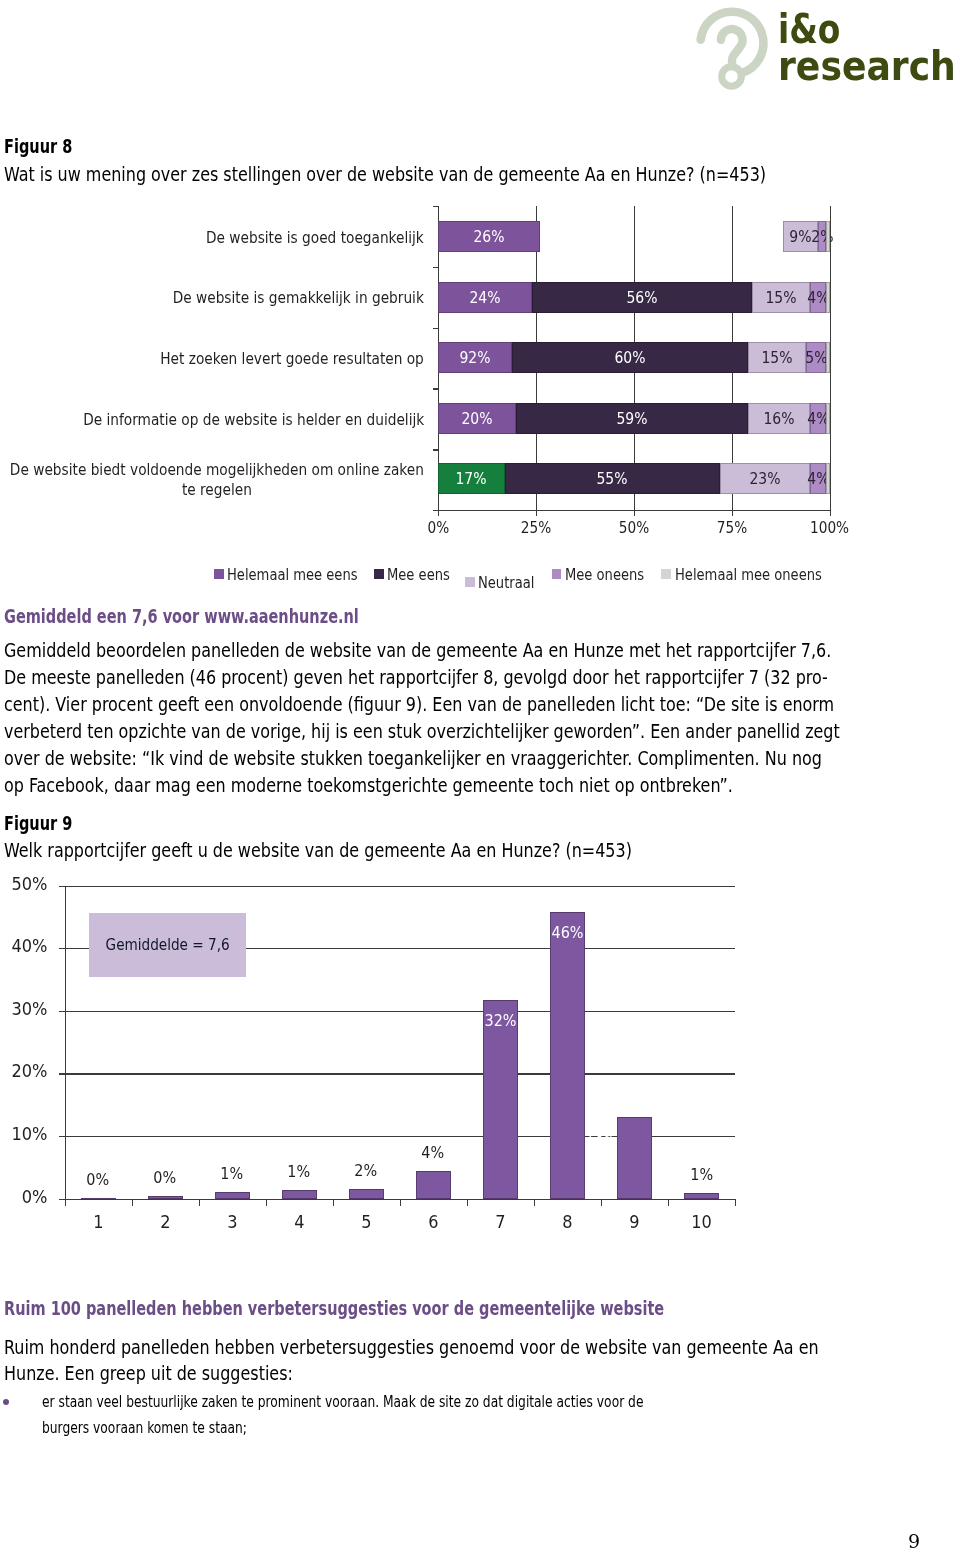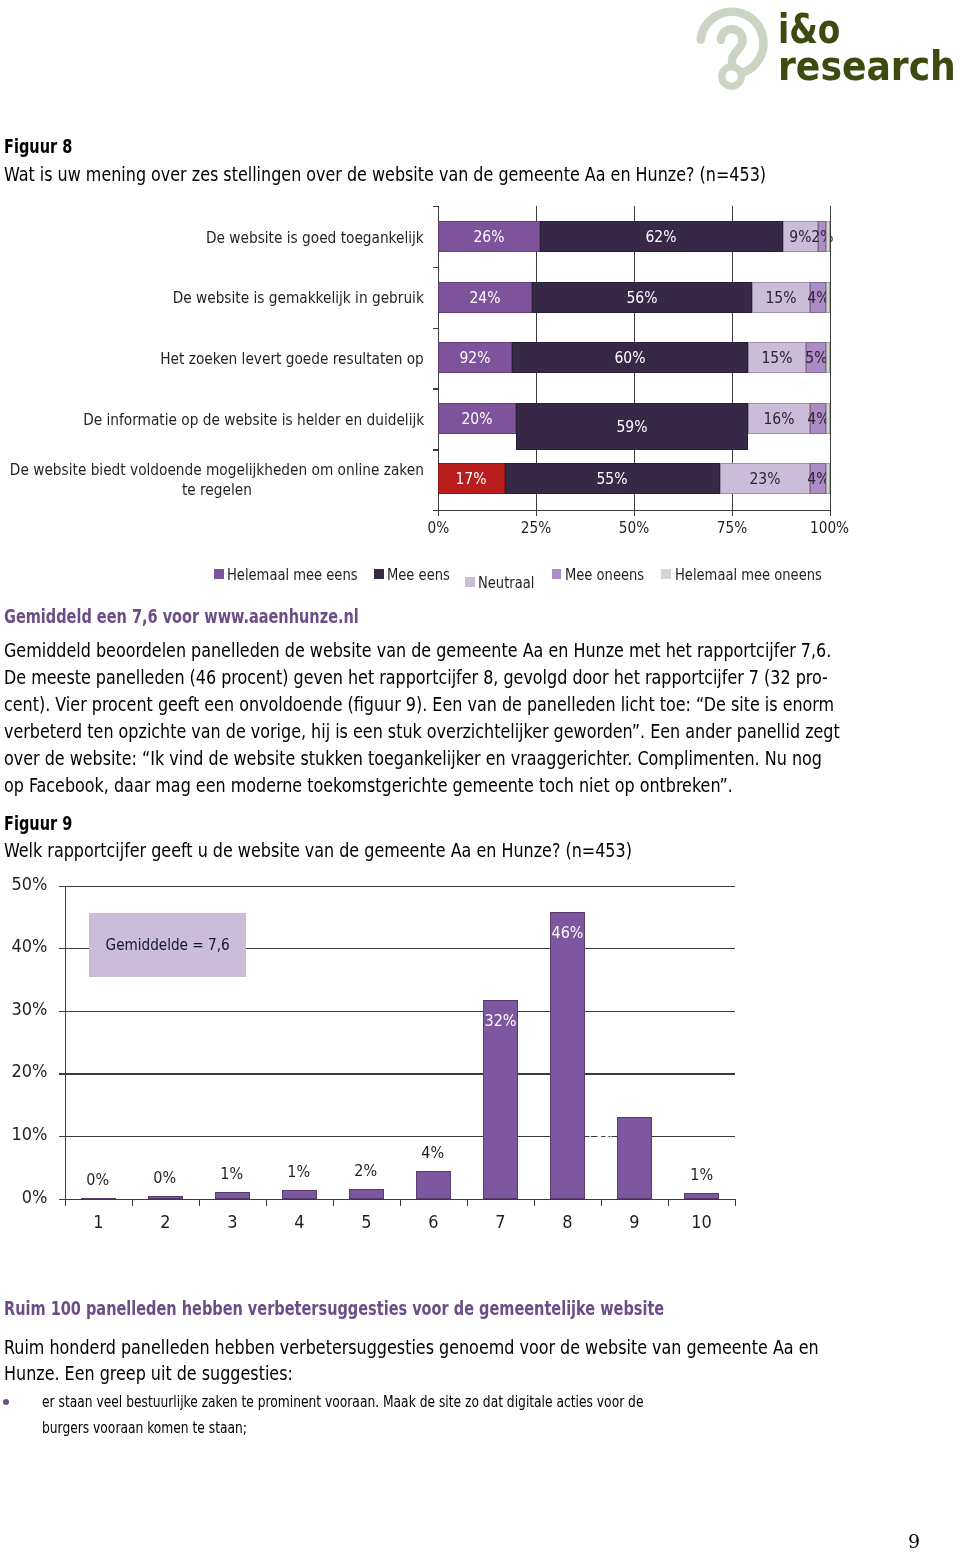--- a/index.html
+++ b/index.html
@@ -96,23 +96,20 @@
     <div class="xtick-label" style="left:594px;top:318px;width:80px;"><span>50%</span></div>
     <div class="tick" style="left:732px;top:310px;width:1.4px;height:6px;"></div>
     <div class="tick" style="left:732px;top:6px;width:1.4px;height:304px;"></div>
     <div class="xtick-label" style="left:692px;top:318px;width:80px;"><span>75%</span></div>
     <div class="tick" style="left:830px;top:310px;width:1.4px;height:6px;"></div>
     <div class="tick" style="left:830px;top:6px;width:1.4px;height:304px;"></div>
     <div class="xtick-label" style="left:790px;top:318px;width:80px;"><span>100%</span></div>
     <div class="seg" style="left:438px;top:21px;width:101.92px;height:31px;background:#7d539b;box-shadow:inset 0 0 0 0.8px rgba(0,0,0,0.30);">
       <span style="white-space: nowrap;">26%</span>
     </div>
-    <div class="seg" style="left:539.92px;top:21px;width:243.04px;height:31px;background:#372845;box-shadow:inset 0 0 0 0.8px rgba(0,0,0,0.30);">
-      <span style="white-space: nowrap;">62%</span>
-    </div>
     <div class="seg" style="left:782.96px;top:21px;width:35.28px;height:31px;background:#cbbcd8;box-shadow:inset 0 0 0 0.8px rgba(0,0,0,0.30);">
       <span style="white-space: nowrap; color: rgb(46, 34, 51);">9%</span>
     </div>
     <div class="seg" style="left:818.24px;top:21px;width:7.84px;height:31px;background:#ad8cc6;box-shadow:inset 0 0 0 0.8px rgba(0,0,0,0.30);">
       <span style="white-space: nowrap; color: rgb(46, 34, 51);">2%</span>
     </div>
     <div class="seg" style="left:826.0799999999999px;top:21px;width:3.92px;height:31px;background:#d4d4d4;box-shadow:inset 0 0 0 0.8px rgba(0,0,0,0.30);"></div>
     <div class="catlabel" style="left:0px;top:22.5px;width:424px;height:31px;display:flex;align-items:center;justify-content:flex-end;">
       <span style="text-align: center; white-space: nowrap;">De website is goed toegankelijk</span>
     </div>
@@ -144,34 +141,34 @@
     <div class="seg" style="left:806.48px;top:142.2px;width:19.6px;height:31px;background:#ad8cc6;box-shadow:inset 0 0 0 0.8px rgba(0,0,0,0.30);">
       <span style="white-space: nowrap; color: rgb(46, 34, 51);">5%</span>
     </div>
     <div class="seg" style="left:826.0799999999999px;top:142.2px;width:3.92px;height:31px;background:#d4d4d4;box-shadow:inset 0 0 0 0.8px rgba(0,0,0,0.30);"></div>
     <div class="catlabel" style="left:0px;top:143.7px;width:424px;height:31px;display:flex;align-items:center;justify-content:flex-end;">
       <span style="text-align: center; white-space: nowrap;">Het zoeken levert goede resultaten op</span>
     </div>
     <div class="seg" style="left:438px;top:202.8px;width:78.4px;height:31px;background:#7d539b;box-shadow:inset 0 0 0 0.8px rgba(0,0,0,0.30);">
       <span style="white-space: nowrap;">20%</span>
     </div>
-    <div class="seg" style="left:516.4px;top:202.8px;width:231.28px;height:47px;background:#372845;box-shadow:inset 0 0 0 0.8px rgba(0,0,0,0.30);">
+    <div class="seg" style="left:516.4px;top:202.8px;width:231.28px;height:31px;background:#372845;box-shadow:inset 0 0 0 0.8px rgba(0,0,0,0.30);">
       <span style="white-space: nowrap;">59%</span>
     </div>
     <div class="seg" style="left:747.6800000000001px;top:202.8px;width:62.72px;height:31px;background:#cbbcd8;box-shadow:inset 0 0 0 0.8px rgba(0,0,0,0.30);">
       <span style="white-space: nowrap; color: rgb(46, 34, 51);">16%</span>
     </div>
     <div class="seg" style="left:810.4px;top:202.8px;width:15.68px;height:31px;background:#ad8cc6;box-shadow:inset 0 0 0 0.8px rgba(0,0,0,0.30);">
       <span style="white-space: nowrap; color: rgb(46, 34, 51);">4%</span>
     </div>
     <div class="seg" style="left:826.0799999999999px;top:202.8px;width:3.92px;height:31px;background:#d4d4d4;box-shadow:inset 0 0 0 0.8px rgba(0,0,0,0.30);"></div>
     <div class="catlabel" style="left:0px;top:204.3px;width:424px;height:31px;display:flex;align-items:center;justify-content:flex-end;">
       <span style="text-align: center; white-space: nowrap;">De informatie op de website is helder en duidelijk</span>
     </div>
-    <div class="seg" style="left:438px;top:263.4px;width:66.64px;height:31px;background:#b91c1c;box-shadow:inset 0 0 0 0.8px rgba(0,0,0,0.30);">
+    <div class="seg" style="left:438px;top:263.4px;width:66.64px;height:31px;background:#15803d;box-shadow:inset 0 0 0 0.8px rgba(0,0,0,0.30);">
       <span style="white-space: nowrap;">17%</span>
     </div>
     <div class="seg" style="left:504.64px;top:263.4px;width:215.60000000000002px;height:31px;background:#372845;box-shadow:inset 0 0 0 0.8px rgba(0,0,0,0.30);">
       <span style="white-space: nowrap;">55%</span>
     </div>
     <div class="seg" style="left:720.24px;top:263.4px;width:90.16000000000001px;height:31px;background:#cbbcd8;box-shadow:inset 0 0 0 0.8px rgba(0,0,0,0.30);">
       <span style="white-space: nowrap; color: rgb(46, 34, 51);">23%</span>
     </div>
     <div class="seg" style="left:810.4px;top:263.4px;width:15.68px;height:31px;background:#ad8cc6;box-shadow:inset 0 0 0 0.8px rgba(0,0,0,0.30);">
       <span style="white-space: nowrap; color: rgb(46, 34, 51);">4%</span>

